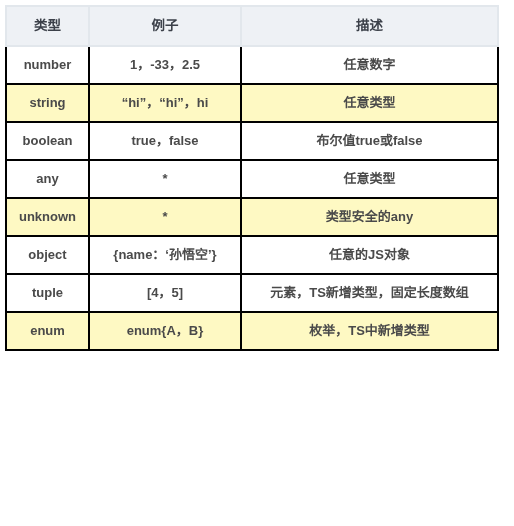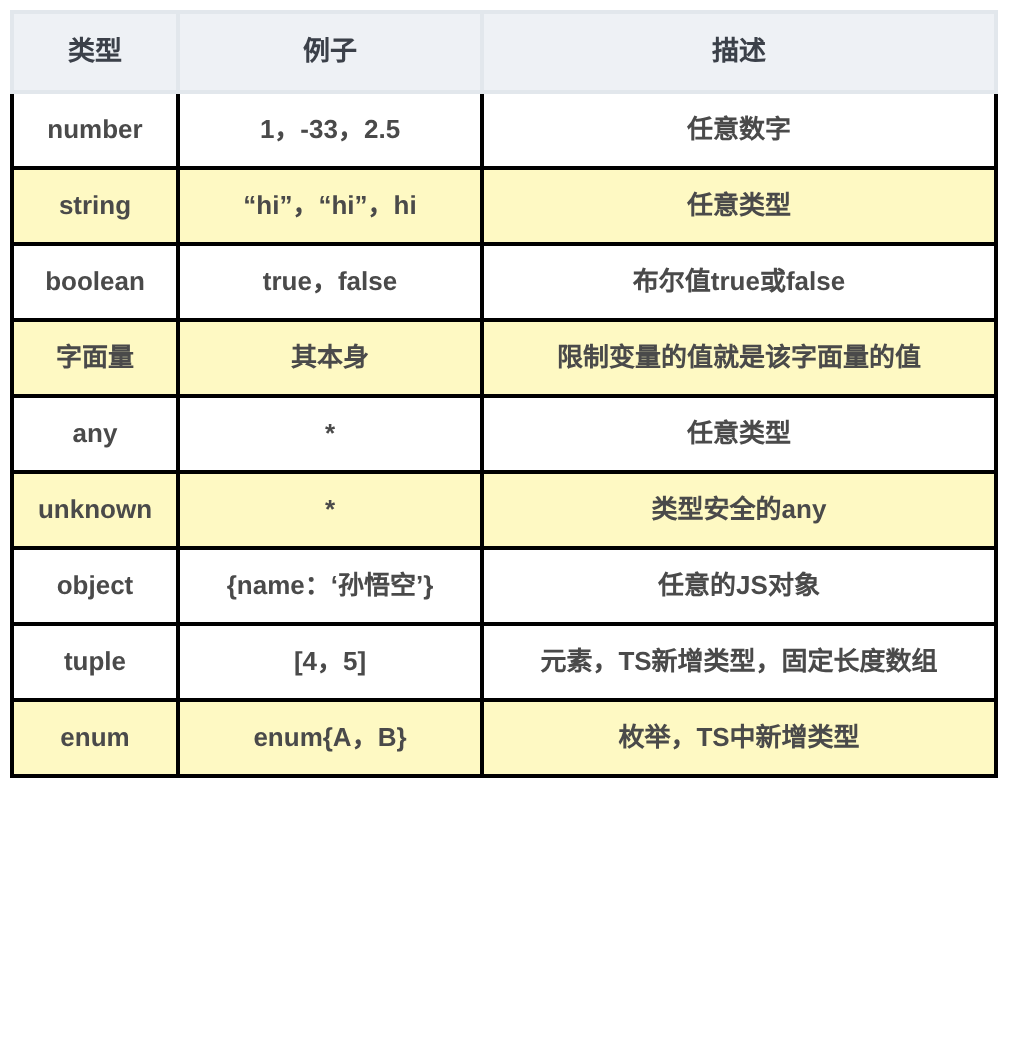--- a/index.html
+++ b/index.html
@@ -88,25 +88,20 @@
         <tr class="stripe">
           <td class="cell-type">string</td>
           <td class="cell-example">“hi”，“hi”，hi</td>
           <td class="cell-description">任意类型</td>
         </tr>
         <tr>
           <td class="cell-type">boolean</td>
           <td class="cell-example">true，false</td>
           <td class="cell-description">布尔值true或false</td>
         </tr>
-        <tr class="stripe">
-          <td class="cell-type">字面量</td>
-          <td class="cell-example">其本身</td>
-          <td class="cell-description">限制变量的值就是该字面量的值</td>
-        </tr>
         <tr>
           <td class="cell-type">any</td>
           <td class="cell-example">*</td>
           <td class="cell-description">任意类型</td>
         </tr>
         <tr class="stripe">
           <td class="cell-type">unknown</td>
           <td class="cell-example">*</td>
           <td class="cell-description">类型安全的any</td>
         </tr>

